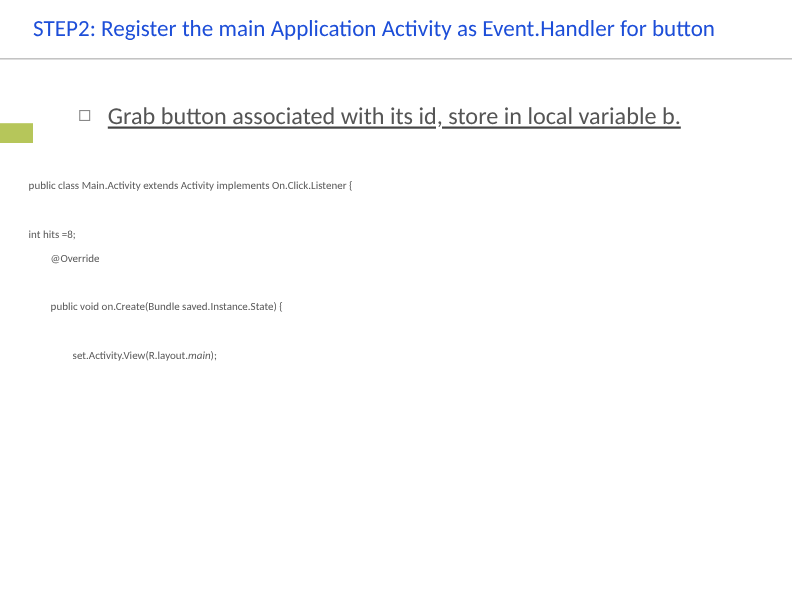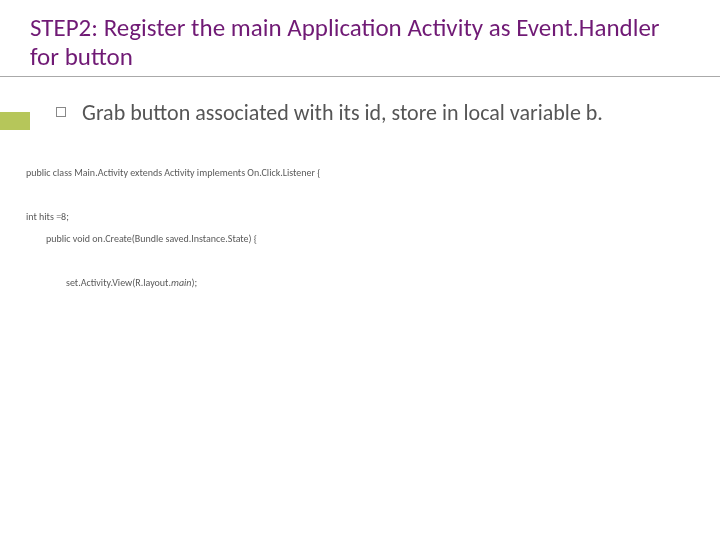--- a/index.html
+++ b/index.html
@@ -12,42 +12,43 @@
     color: #444;
     overflow: hidden;
   }
   .slide {
     position: relative;
     width: 720px;
     height: 540px;
     box-sizing: border-box;
   }
   .title {
-    padding: 14px 30px 4px 30px;
-    font-size: 25px;
+    padding: 14px 30px 15px 30px;
+    font-size: 21px;
     font-weight: 400;
-    color: #701a75;
+    color: #1d4ed8;
     line-height: 1.15;
     border-bottom: 1px solid #aaa;
   }
   .accent-bar {
     position: absolute;
     left: 0;
     top: 112px;
     width: 30px;
     height: 18px;
     background: #b6c65a;
   }
   .content {
     padding: 22px 30px 0 56px;
   }
   .bullets {
     list-style: none;
-    margin: 0;
+    margin: 16px;
     padding: 0;
+    text-decoration: underline;
   }
   .bullets li {
     position: relative;
     font-size: 22px;
     line-height: 1.25;
     color: #555;
     margin-bottom: 6px;
     padding-left: 26px;
   }
   .bullets li::before {
@@ -84,20 +85,21 @@
 
   <div class="content">
     <ul class="bullets">
       <li>Grab button associated with its id, store in local variable b.</li>
     </ul>
 
     <div class="code">
 <span>public class Main.Activity extends Activity implements On.Click.Listener {</span>
 
 <span>int hits =8;</span>
+<span class="i1">@Override</span>
 <span class="i1">public void on.Create(Bundle saved.Instance.State) {</span>
 <span class="i2"><span>set.Activity.View(R.layout.</span><span class="italic">main</span><span>);</span></span>
 
 
 
 
     </div>
   </div>
 
 </div>

